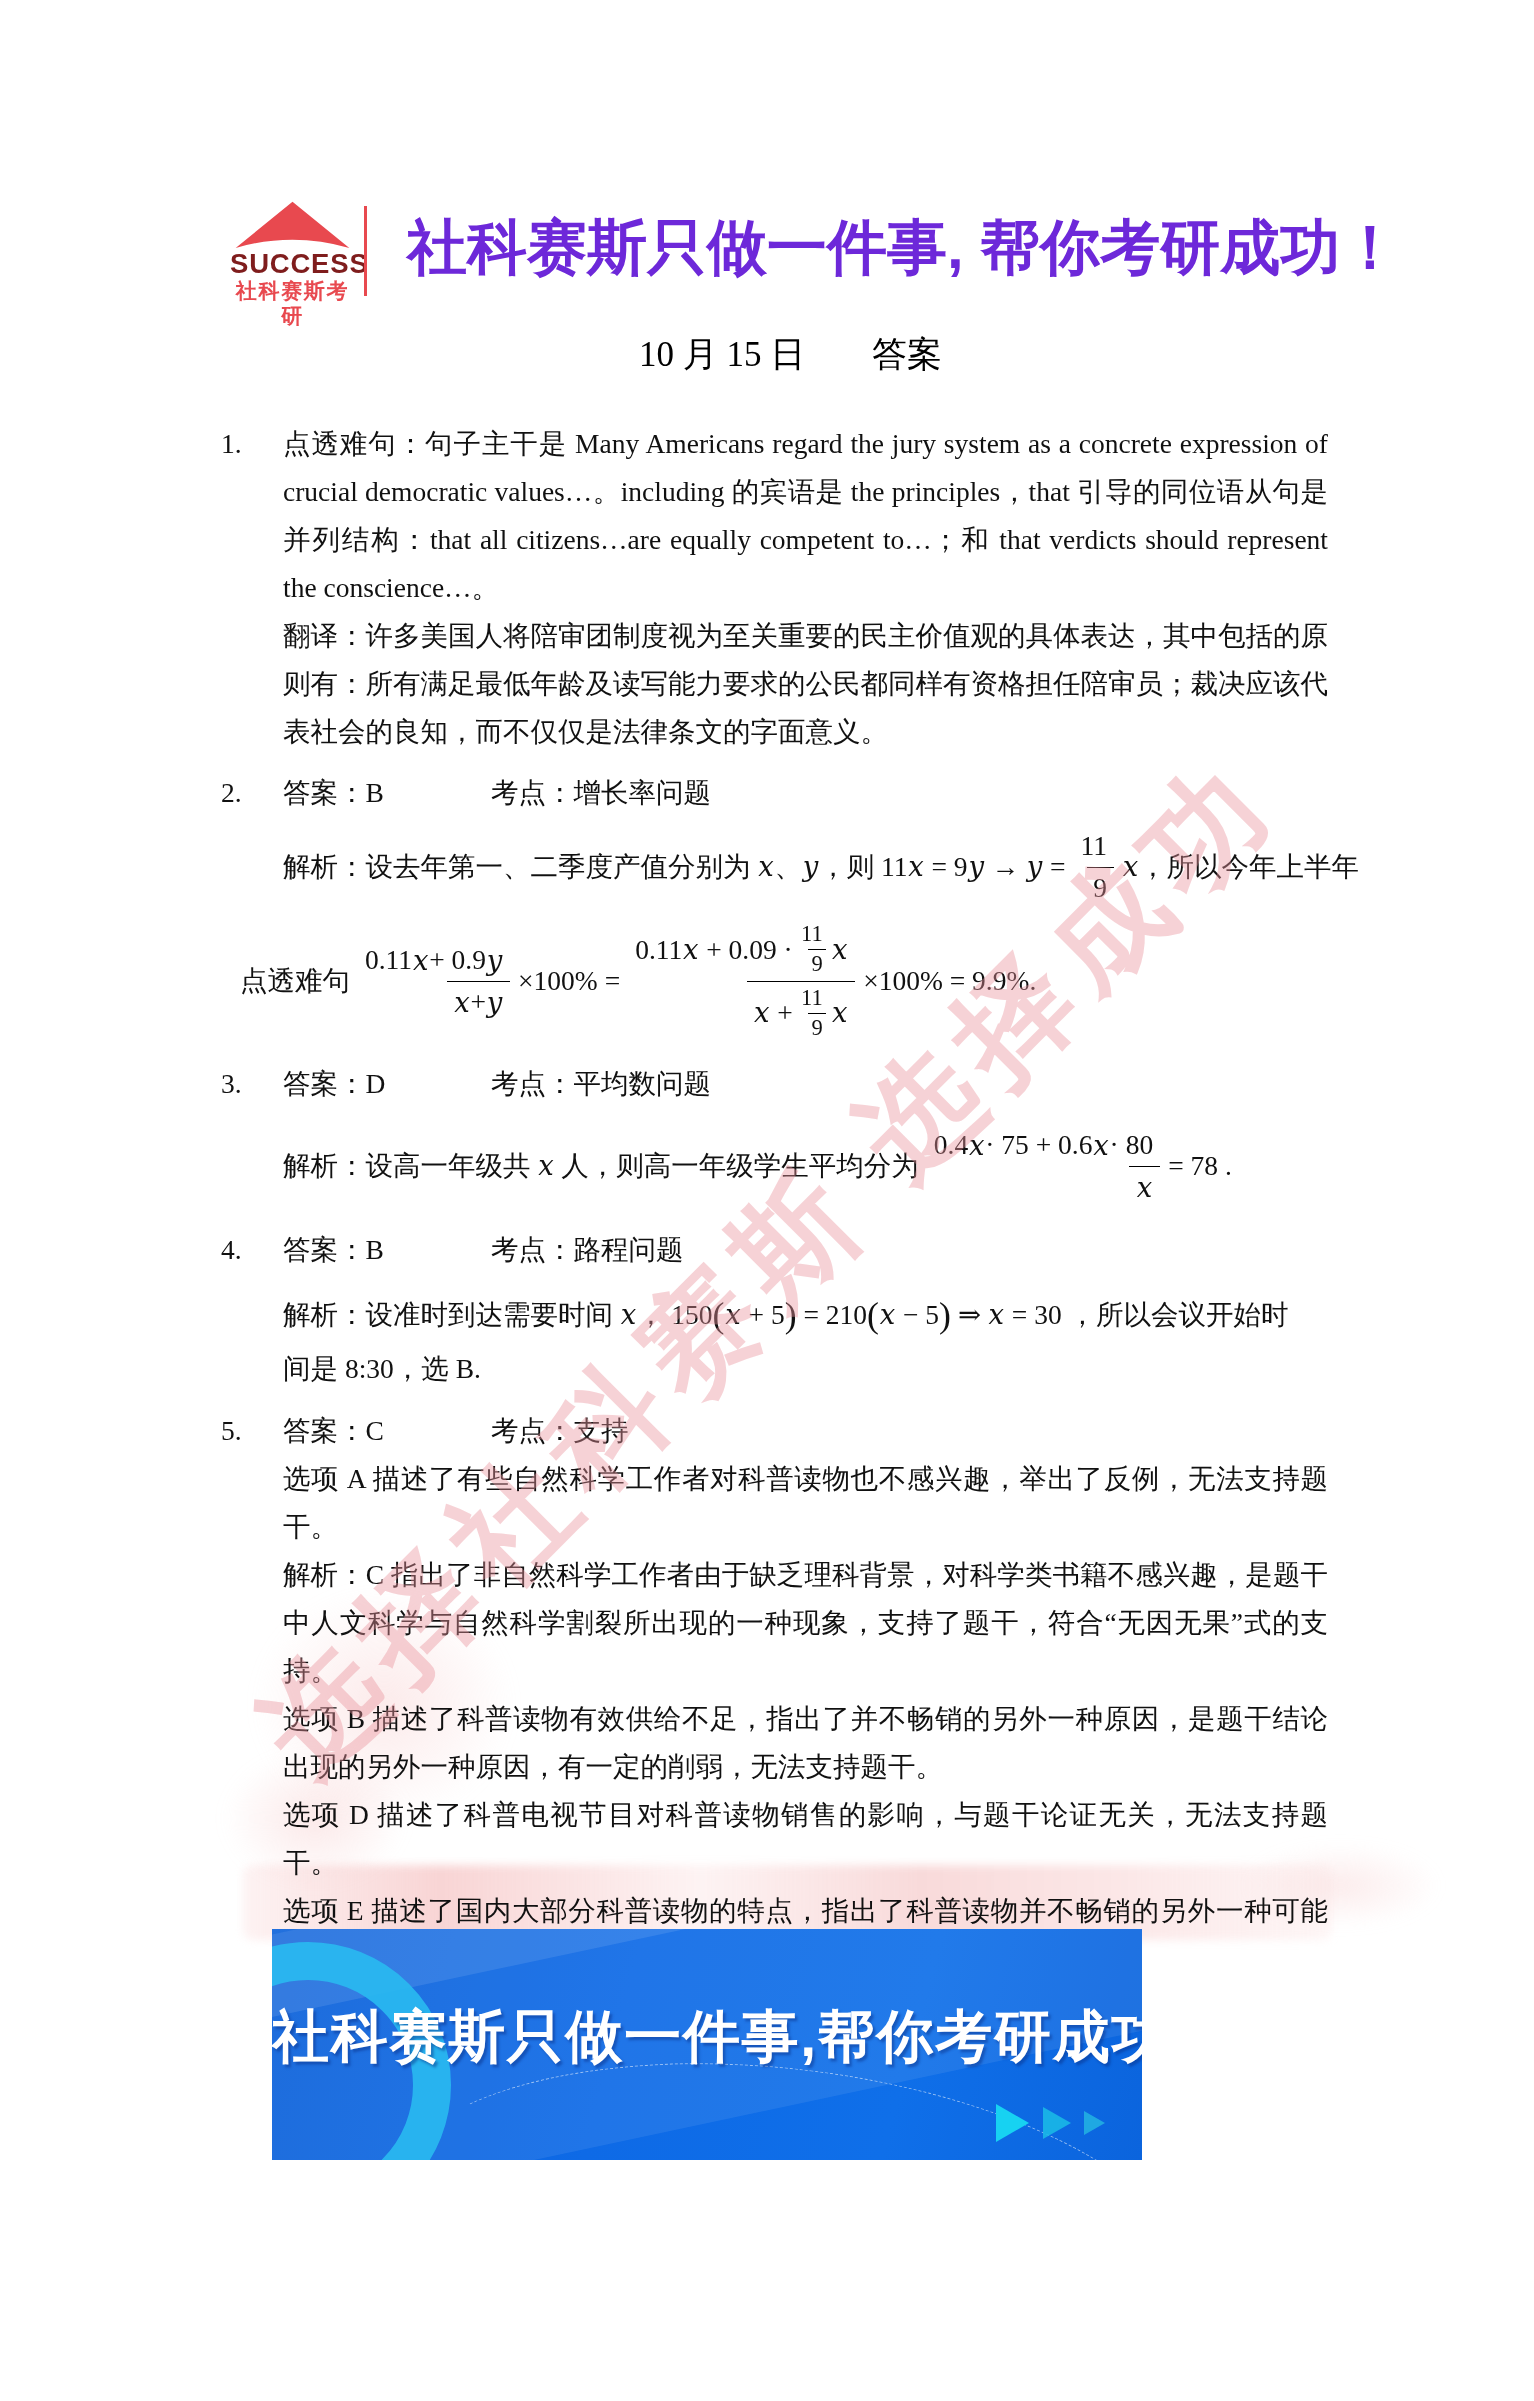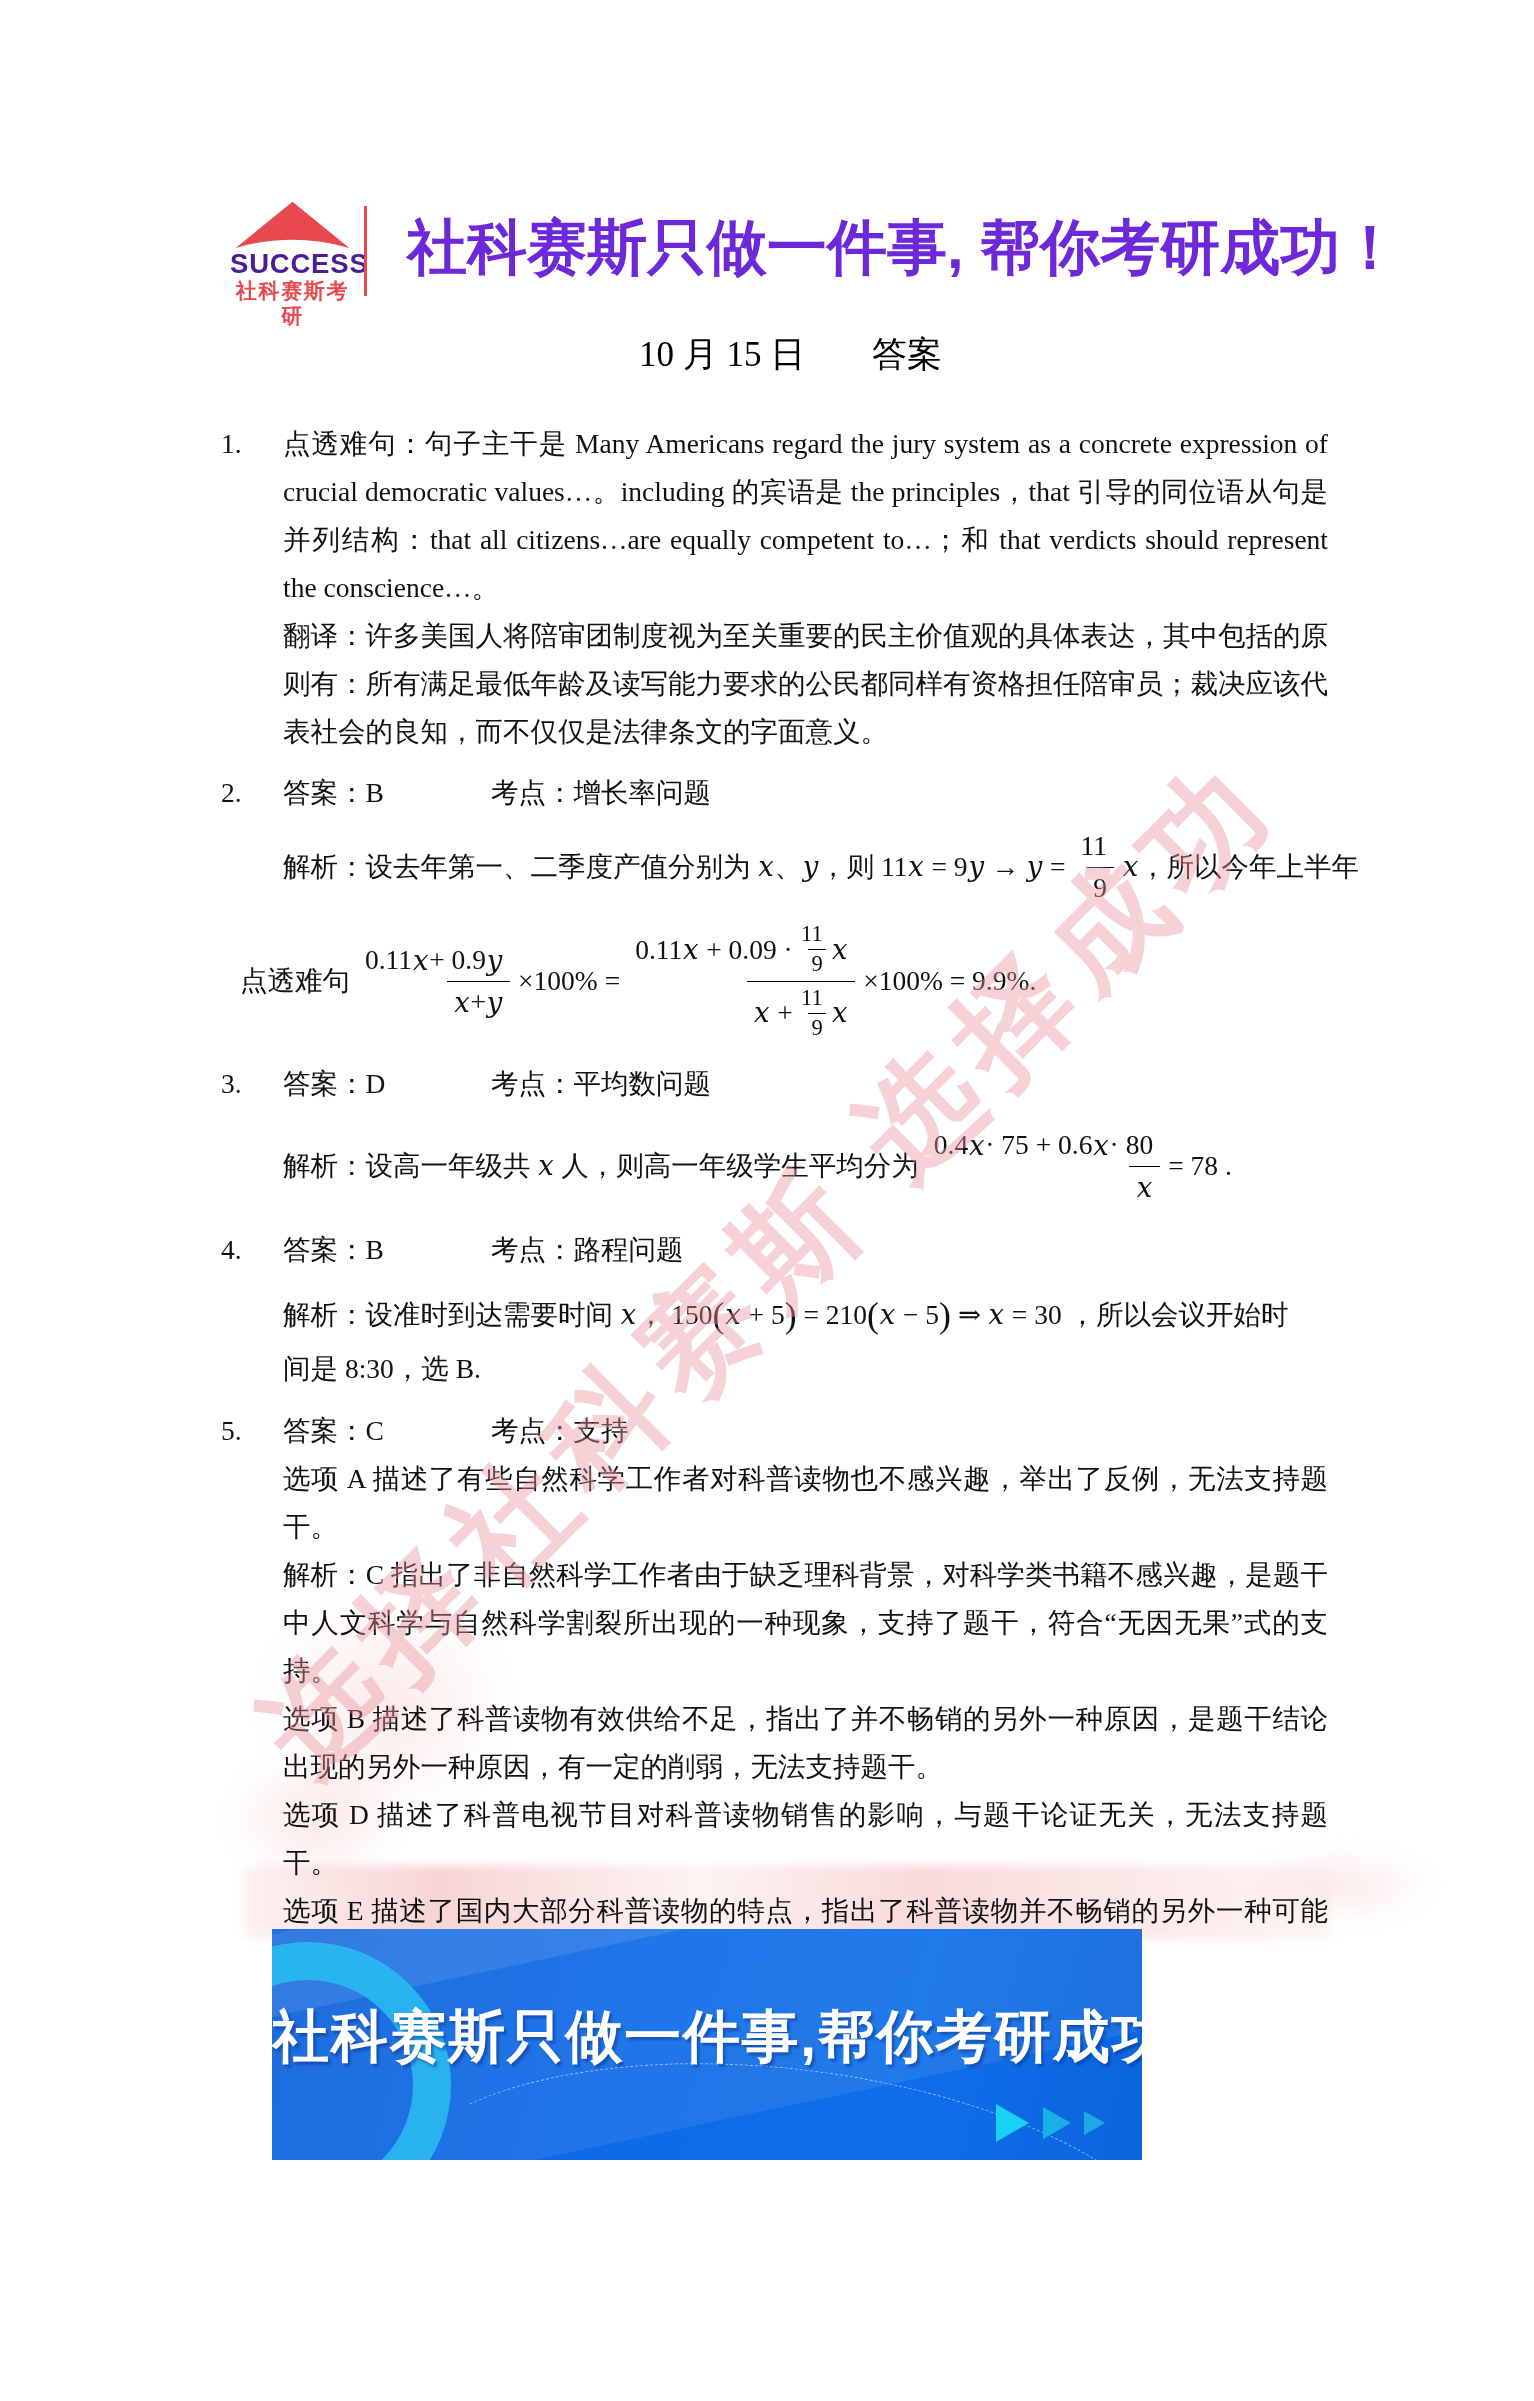--- a/index.html
+++ b/index.html
@@ -3,21 +3,21 @@
 <meta charset="utf-8">
 <style>
   html,body{margin:0;padding:0;background:#ffffff;}
   .page{position:relative;width:1535px;height:2401px;background:#ffffff;overflow:hidden;
         font-family:"Liberation Serif","DejaVu Serif",serif;color:#111;}
 
   
   .logo{position:absolute;left:230px;top:198px;width:125px;text-align:center;}
   .logo svg{display:block;margin:0 auto;}
   .logo-brand{font-family:"Liberation Sans","DejaVu Sans",sans-serif;font-weight:900;
-              font-size:27.5px;color:#4c1d95;letter-spacing:0.8px;line-height:28px;}
+              font-size:27.5px;color:#7f1d1d;letter-spacing:0.8px;line-height:28px;}
   .logo-sub{font-family:"Liberation Sans","DejaVu Sans",sans-serif;font-weight:900;
             font-size:21px;color:#e8494f;letter-spacing:1.7px;line-height:25px;}
   .hdr-divider{position:absolute;left:364px;top:206px;width:3.3px;height:90px;background:#e8494f;}
   .hdr-slogan{position:absolute;left:407px;top:198px;width:966px;height:100px;
               display:flex;align-items:center;
               font-family:"Liberation Sans","DejaVu Sans",sans-serif;font-weight:900;
               font-size:60px;color:#6d28d9;white-space:nowrap;}
 
   
   .title-row{position:absolute;left:0;top:331px;width:1501px;text-align:center;

